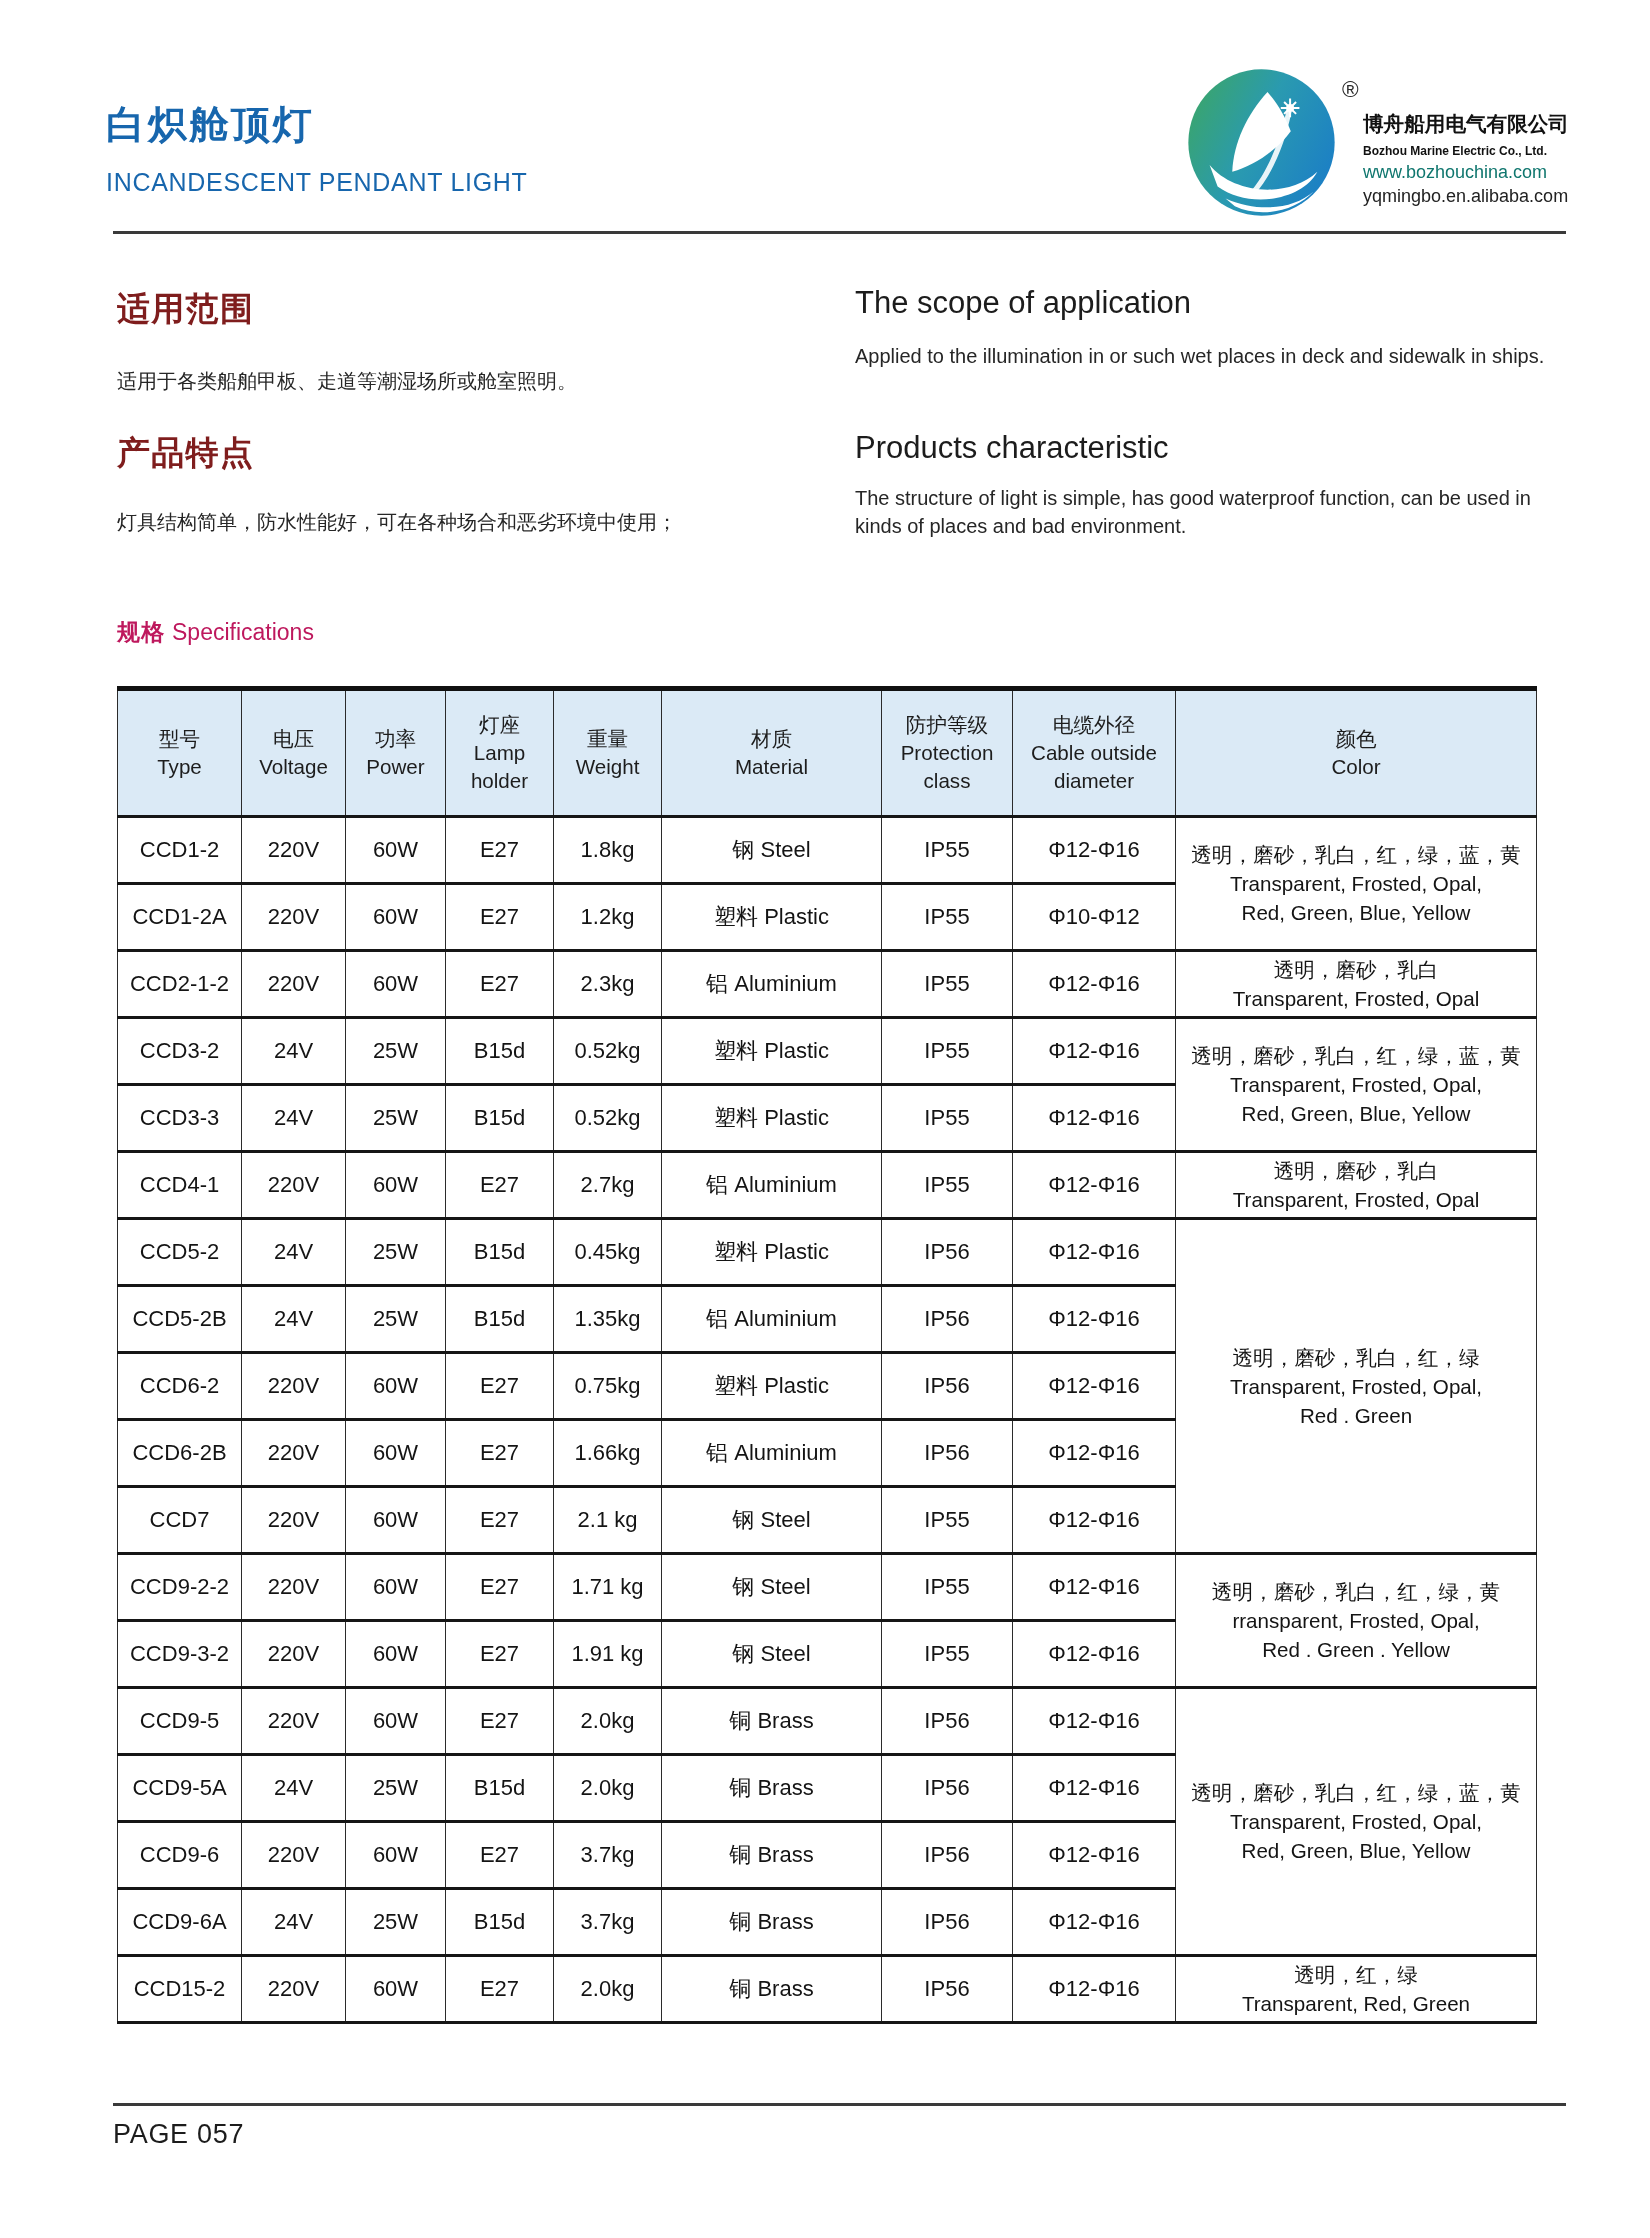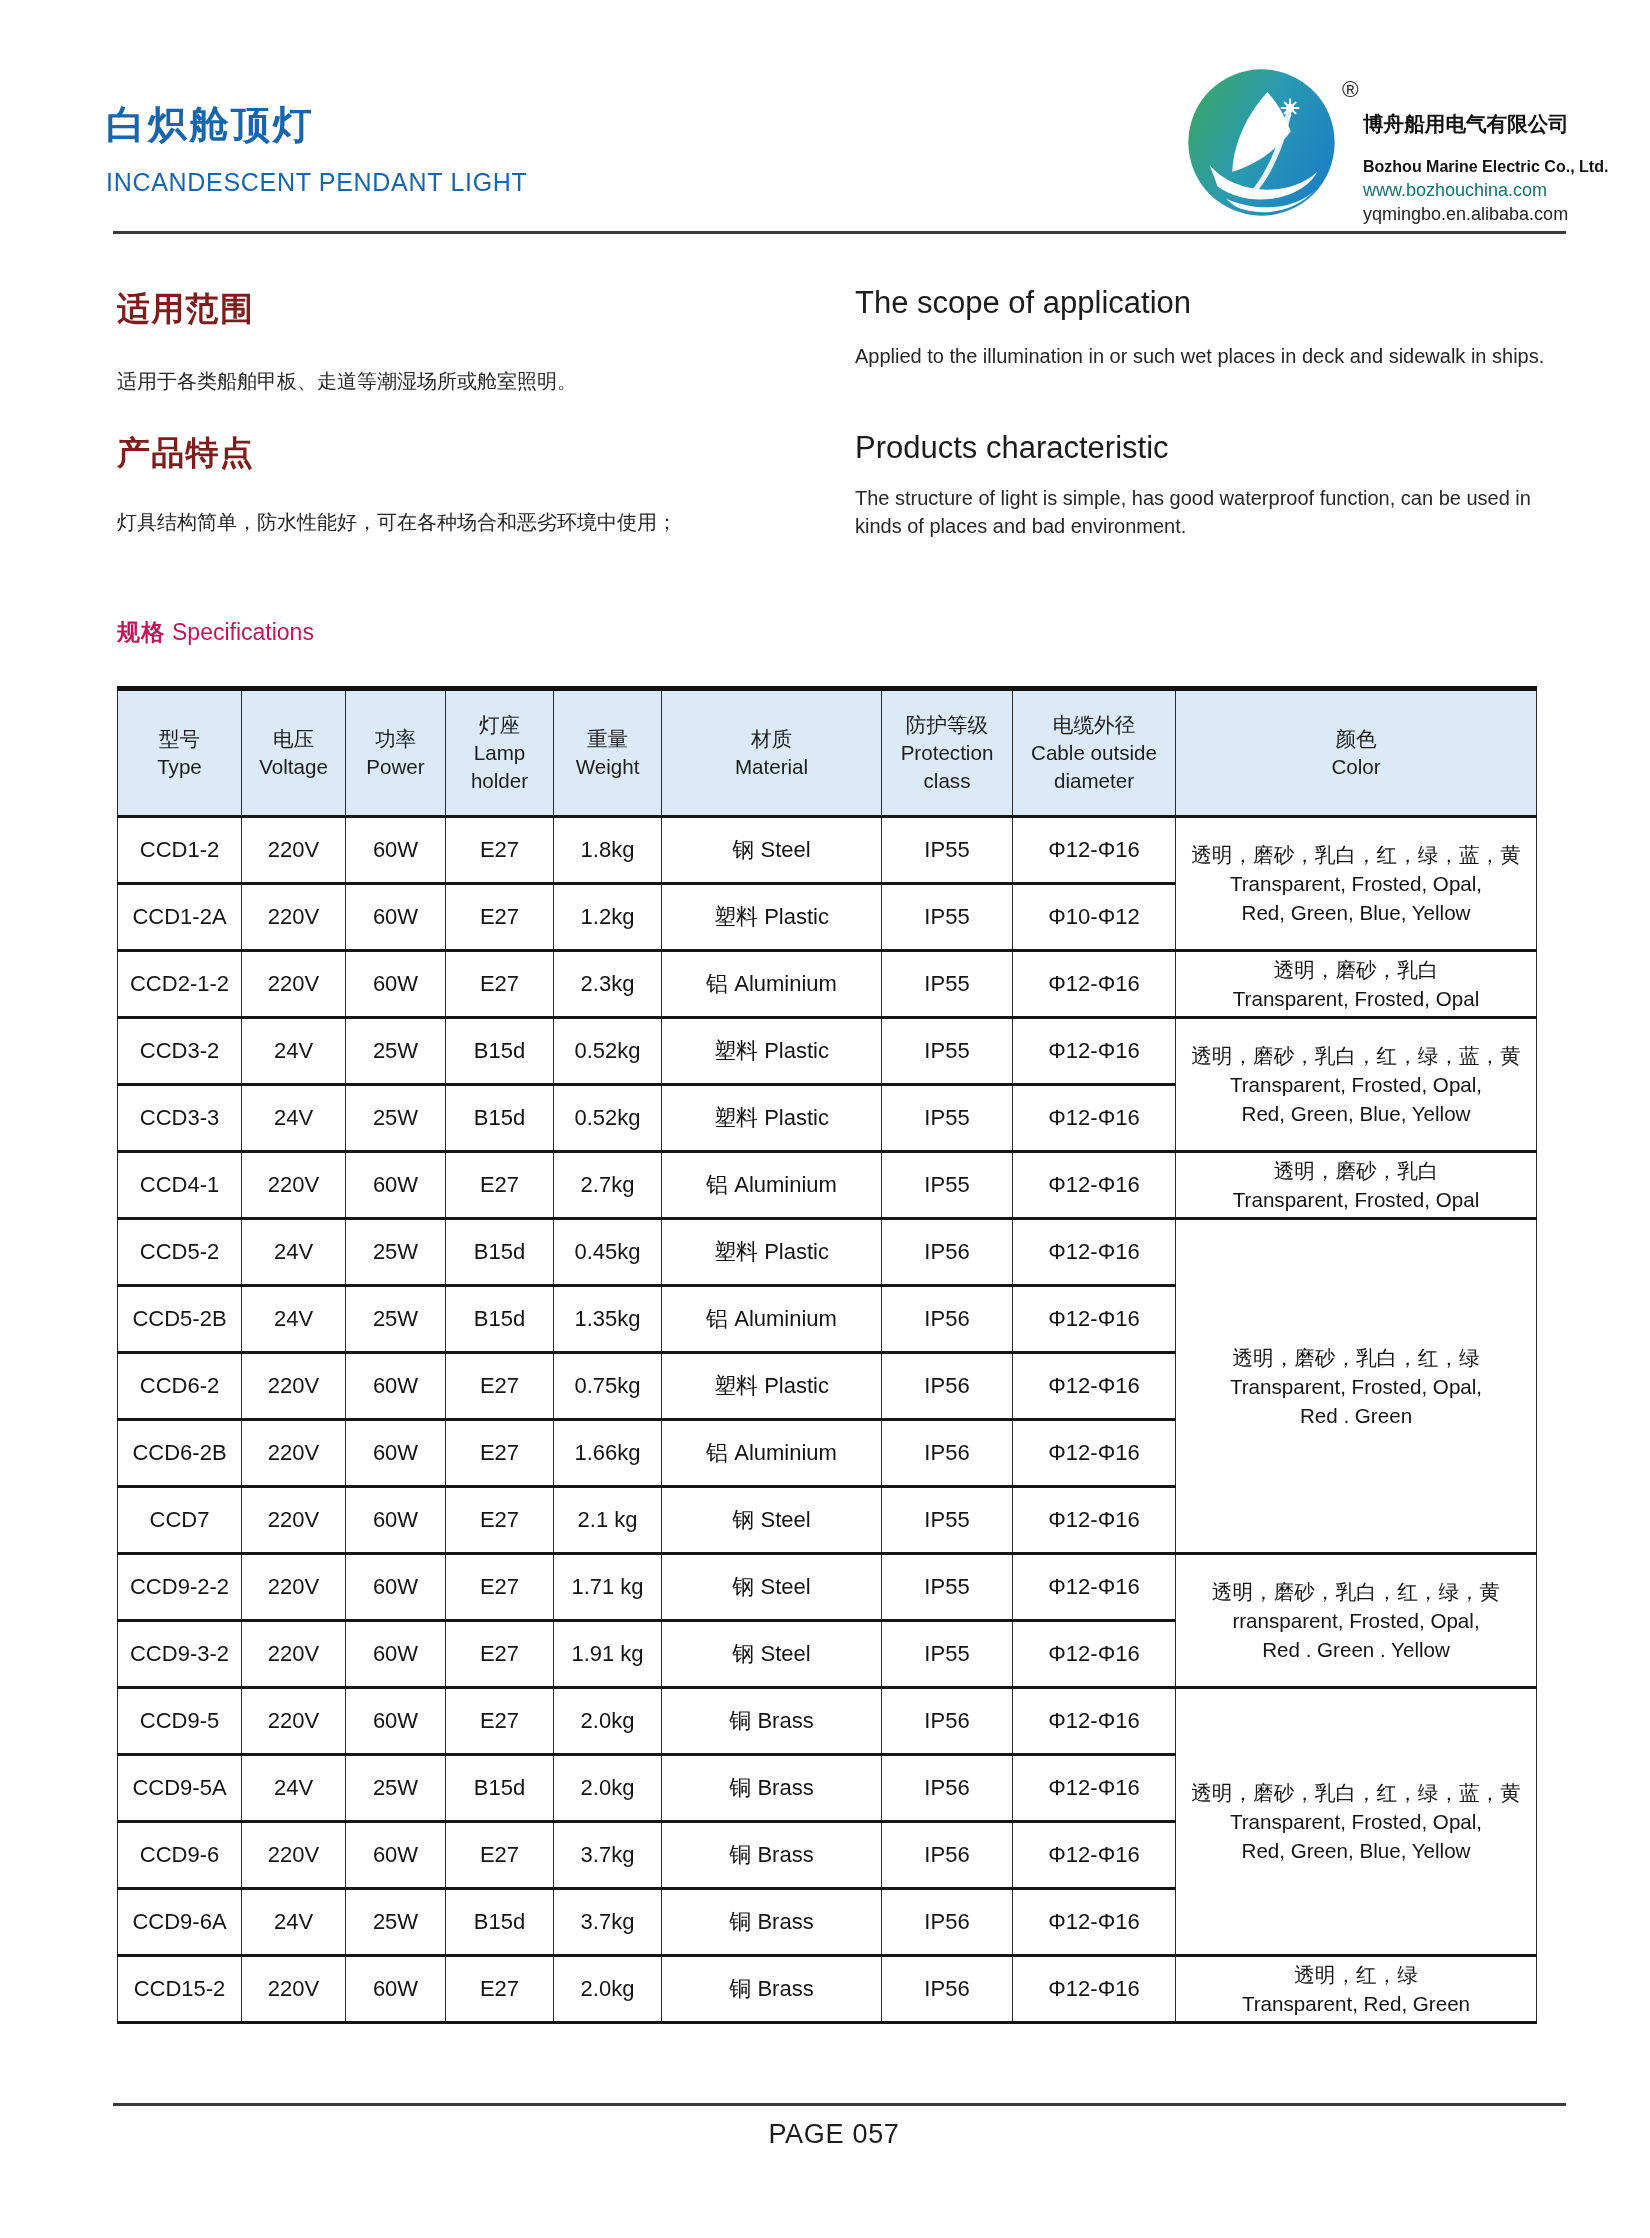--- a/index.html
+++ b/index.html
@@ -10,21 +10,21 @@
   }
   .abs{position:absolute;}
 
   
   .title-cn{left:106px;top:98px;font-size:39px;font-weight:bold;color:#1766ad;letter-spacing:2.7px;}
   .title-en{left:106px;top:168px;font-size:25px;color:#1766ad;letter-spacing:0.7px;}
   .logo-wrap{left:1187px;top:68px;width:149px;height:149px;}
   .reg-mark{left:1342px;top:77px;font-size:22.6px;color:#2a2a2a;}
   .company-block{left:1363px;top:110px;width:279px;}
   .company-cn{font-size:20.6px;font-weight:bold;color:#111;white-space:nowrap;}
-  .company-en{font-size:16px;font-weight:bold;color:#111;margin-top:20px;white-space:nowrap;}
+  .company-en{font-size:12px;font-weight:bold;color:#111;margin-top:6px;white-space:nowrap;}
   .company-url1{font-size:18px;color:#0f766e;margin-top:4px;white-space:nowrap;}
   .company-url2{font-size:18px;color:#222;margin-top:3.3px;white-space:nowrap;}
   .header-rule{left:113px;top:231px;width:1453px;height:2.7px;background:#3a3a3a;}
 
   
   .sec-title-cn{font-size:33px;font-weight:bold;color:#7f1d1d;letter-spacing:1.3px;}
   .sec-title-en{font-size:31px;color:#1c1c1c;}
   .sec-body{font-size:20px;color:#262626;line-height:28px;}
   .scope-cn-title{left:117px;top:287px;}
   .scope-cn-body{left:117px;top:367px;width:705px;}
@@ -52,21 +52,21 @@
     color:#1d1d1d;line-height:28px;border-bottom:2px solid #2b2b2b;
   }
   table.spec tbody td{
     height:64px;font-size:22px;color:#141414;
     border-top:3.3px solid #161616;border-bottom:3.3px solid #161616;
   }
   table.spec tbody td.c-color{font-size:20.6px;line-height:29px;}
 
   
   .footer-rule{left:113px;top:2103px;width:1453px;height:3.3px;background:#3a3a3a;}
-  .page-number{left:113px;top:2119px;width:1442px;text-align:center;font-size:27px;color:#1c1c1c;letter-spacing:0.7px;}
+  .page-number{left:113px;top:2119px;width:1442px;text-align:left;font-size:27px;color:#1c1c1c;letter-spacing:0.7px;}
 </style>
 </head>
 <body>
 
 <div class="abs title-cn">白炽舱顶灯</div>
 <div class="abs title-en">INCANDESCENT PENDANT LIGHT</div>
 
 <div class="abs logo-wrap">
   <svg width="149" height="149" viewBox="0 0 224 224">
     <defs>

